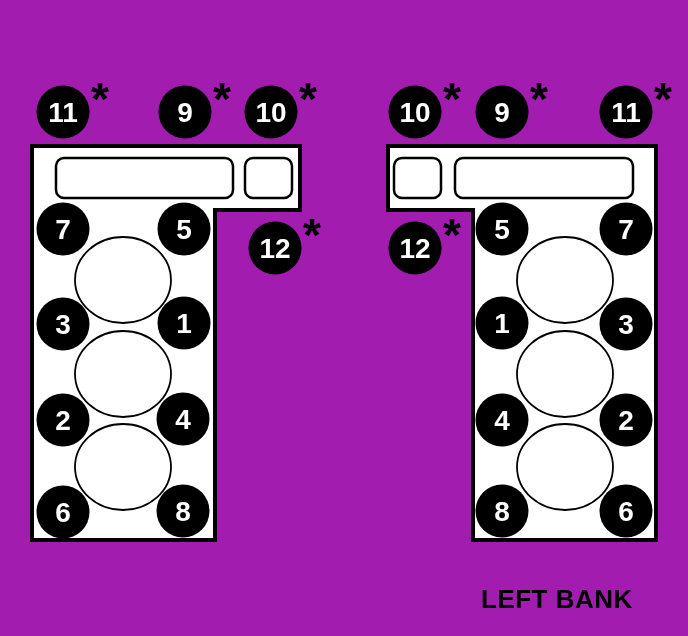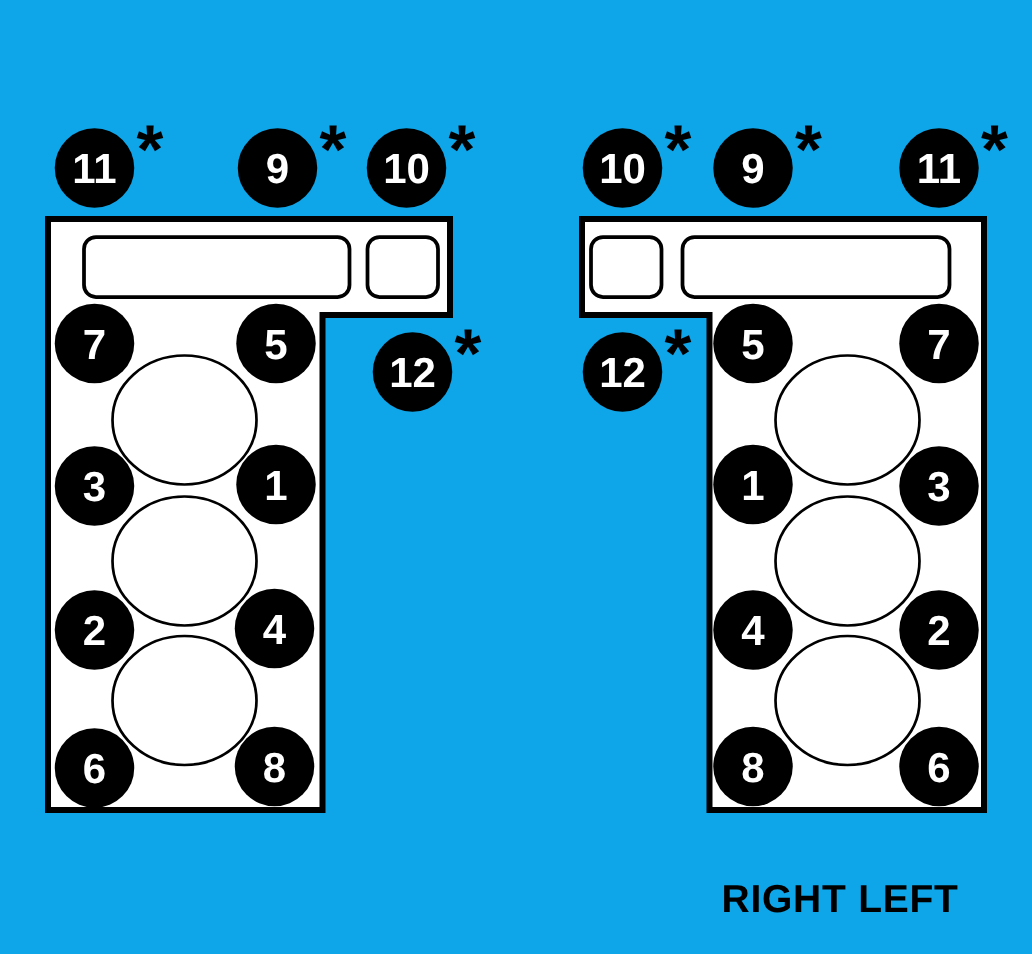--- a/index.html
+++ b/index.html
@@ -1,20 +1,20 @@
 <!DOCTYPE html>
 <html><head>
 <meta charset="utf-8">
 <style>
   html, body { margin: 0; padding: 0; background: #ffffff; }
   .canvas {
     position: relative;
     width: 688px;
     height: 636px;
-    background: #0ea5e9;
+    background: #a21caf;
     overflow: hidden;
     font-family: "Liberation Sans", sans-serif;
   }
   svg { position: absolute; left: 0; top: 0; }
   .num {
     font-family: "Liberation Sans", sans-serif;
     font-weight: bold;
     font-size: 28px;
     fill: #ffffff;
   }
@@ -155,14 +155,14 @@
         <g>
           <circle cx="502" cy="511" r="26.5" fill="#000000"></circle>
           <text x="502" y="521" text-anchor="middle" class="num">8</text>
         </g>
         <g>
           <circle cx="626" cy="511" r="26.5" fill="#000000"></circle>
           <text x="626" y="521" text-anchor="middle" class="num">6</text>
         </g>
       </g>
     </svg>
-  <div class="bank-label label-right">RIGHT LEFT</div>
+  <div class="bank-label label-right">LEFT BANK</div>
 </div>
 
 </body></html>

